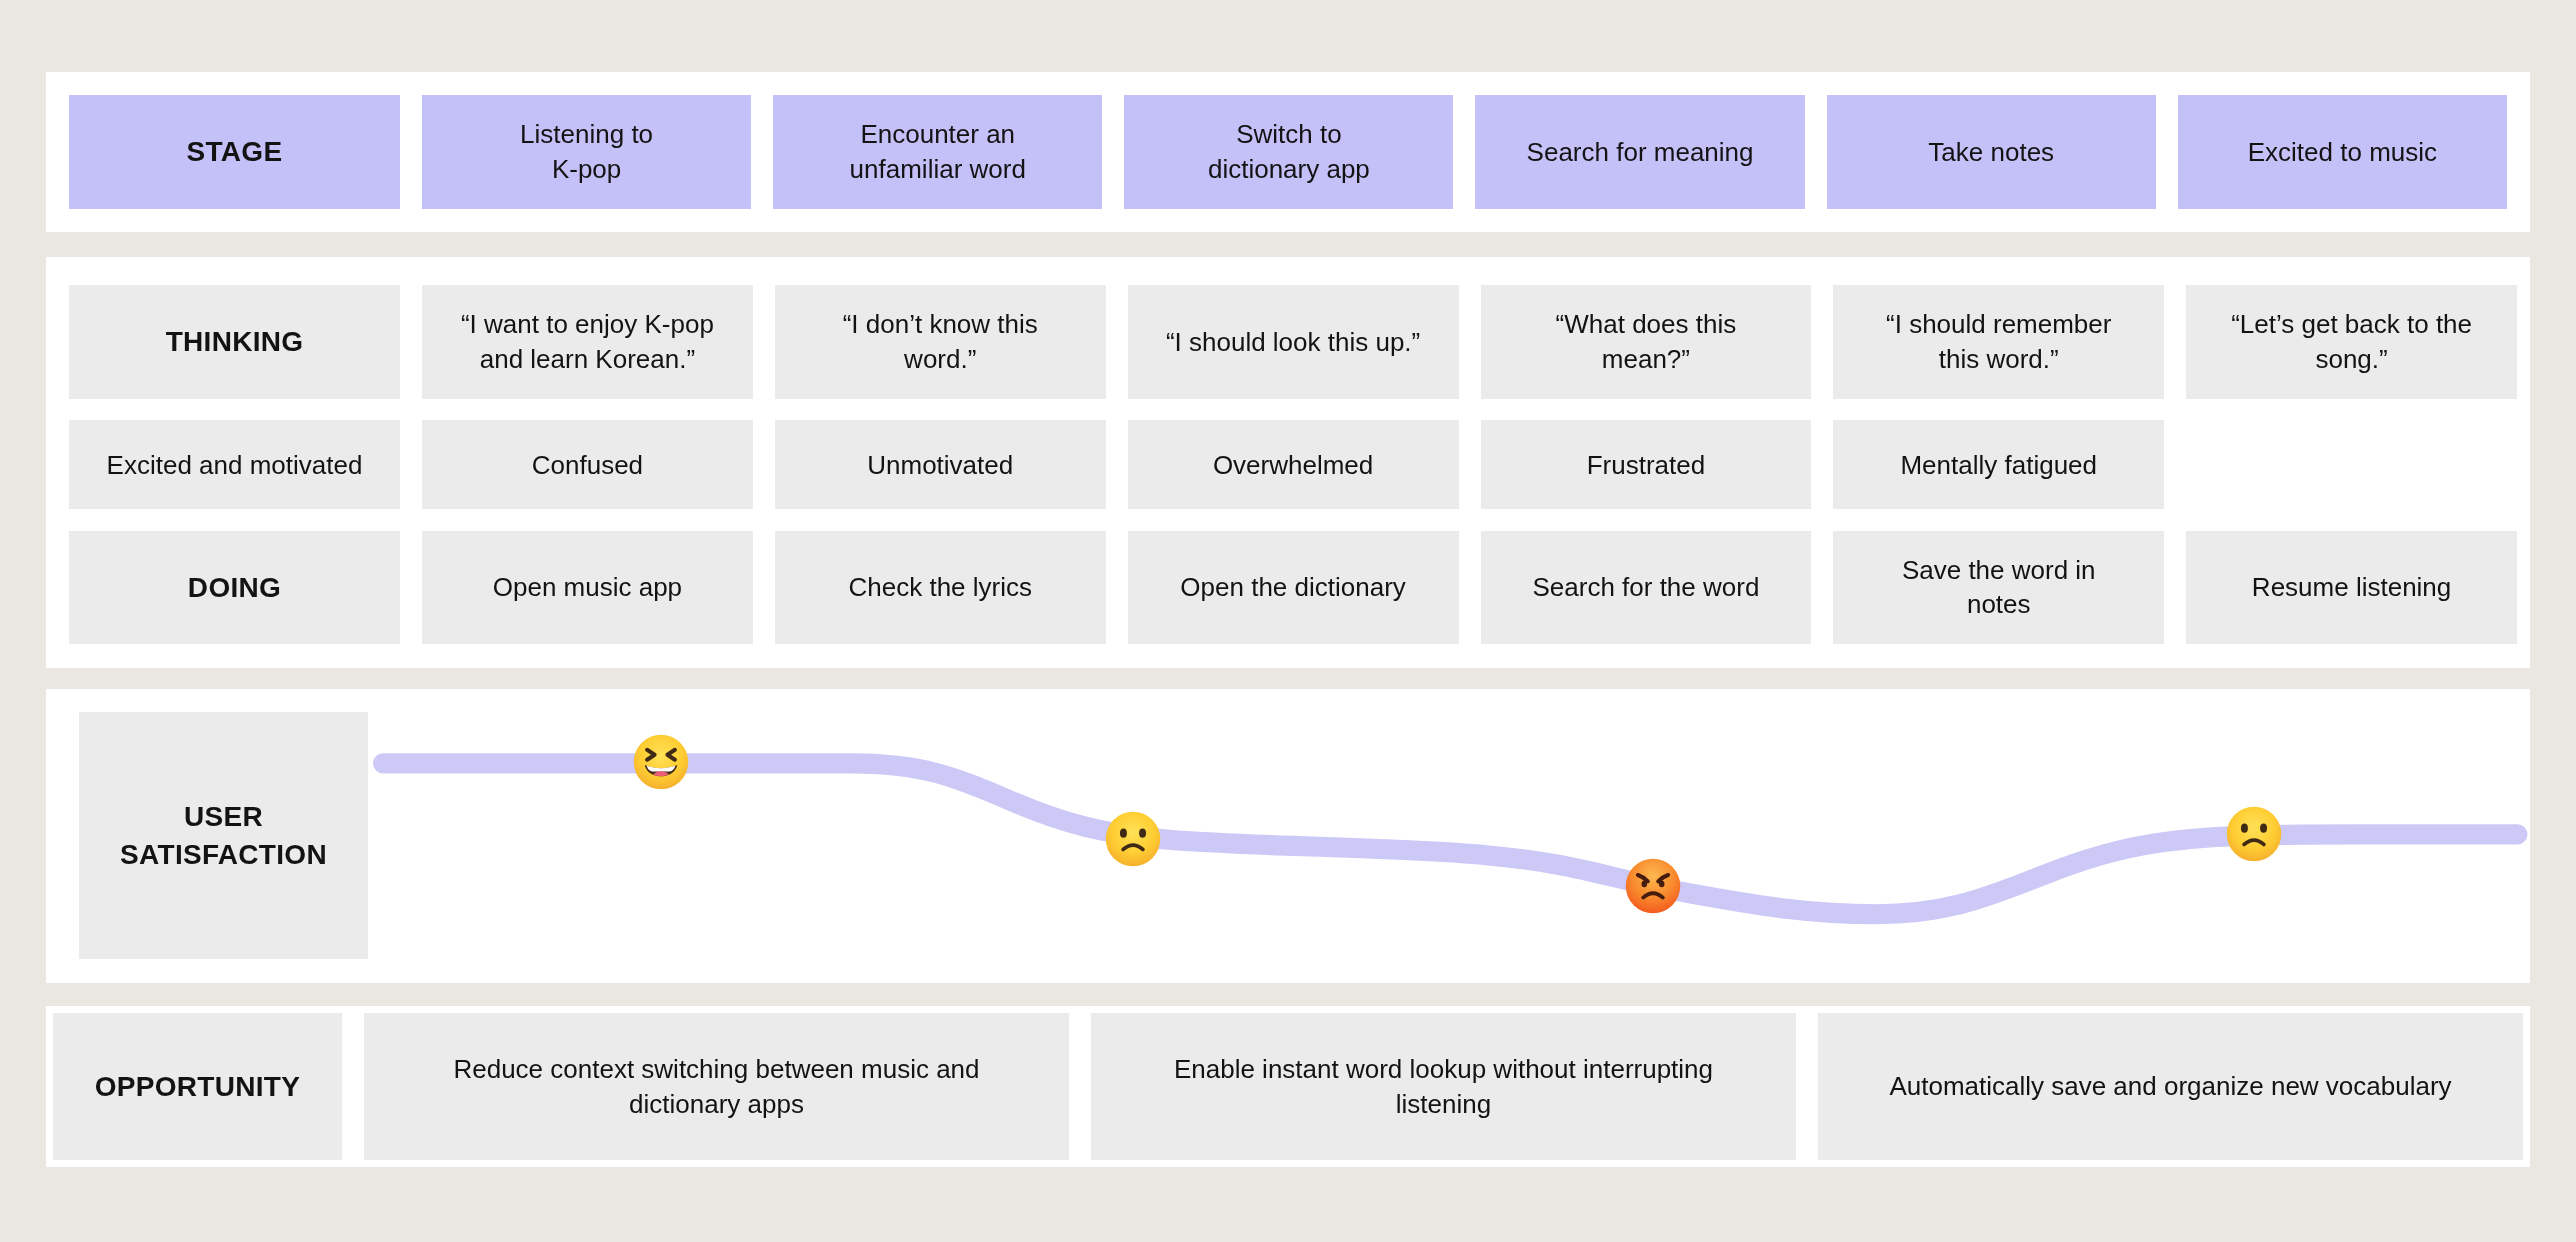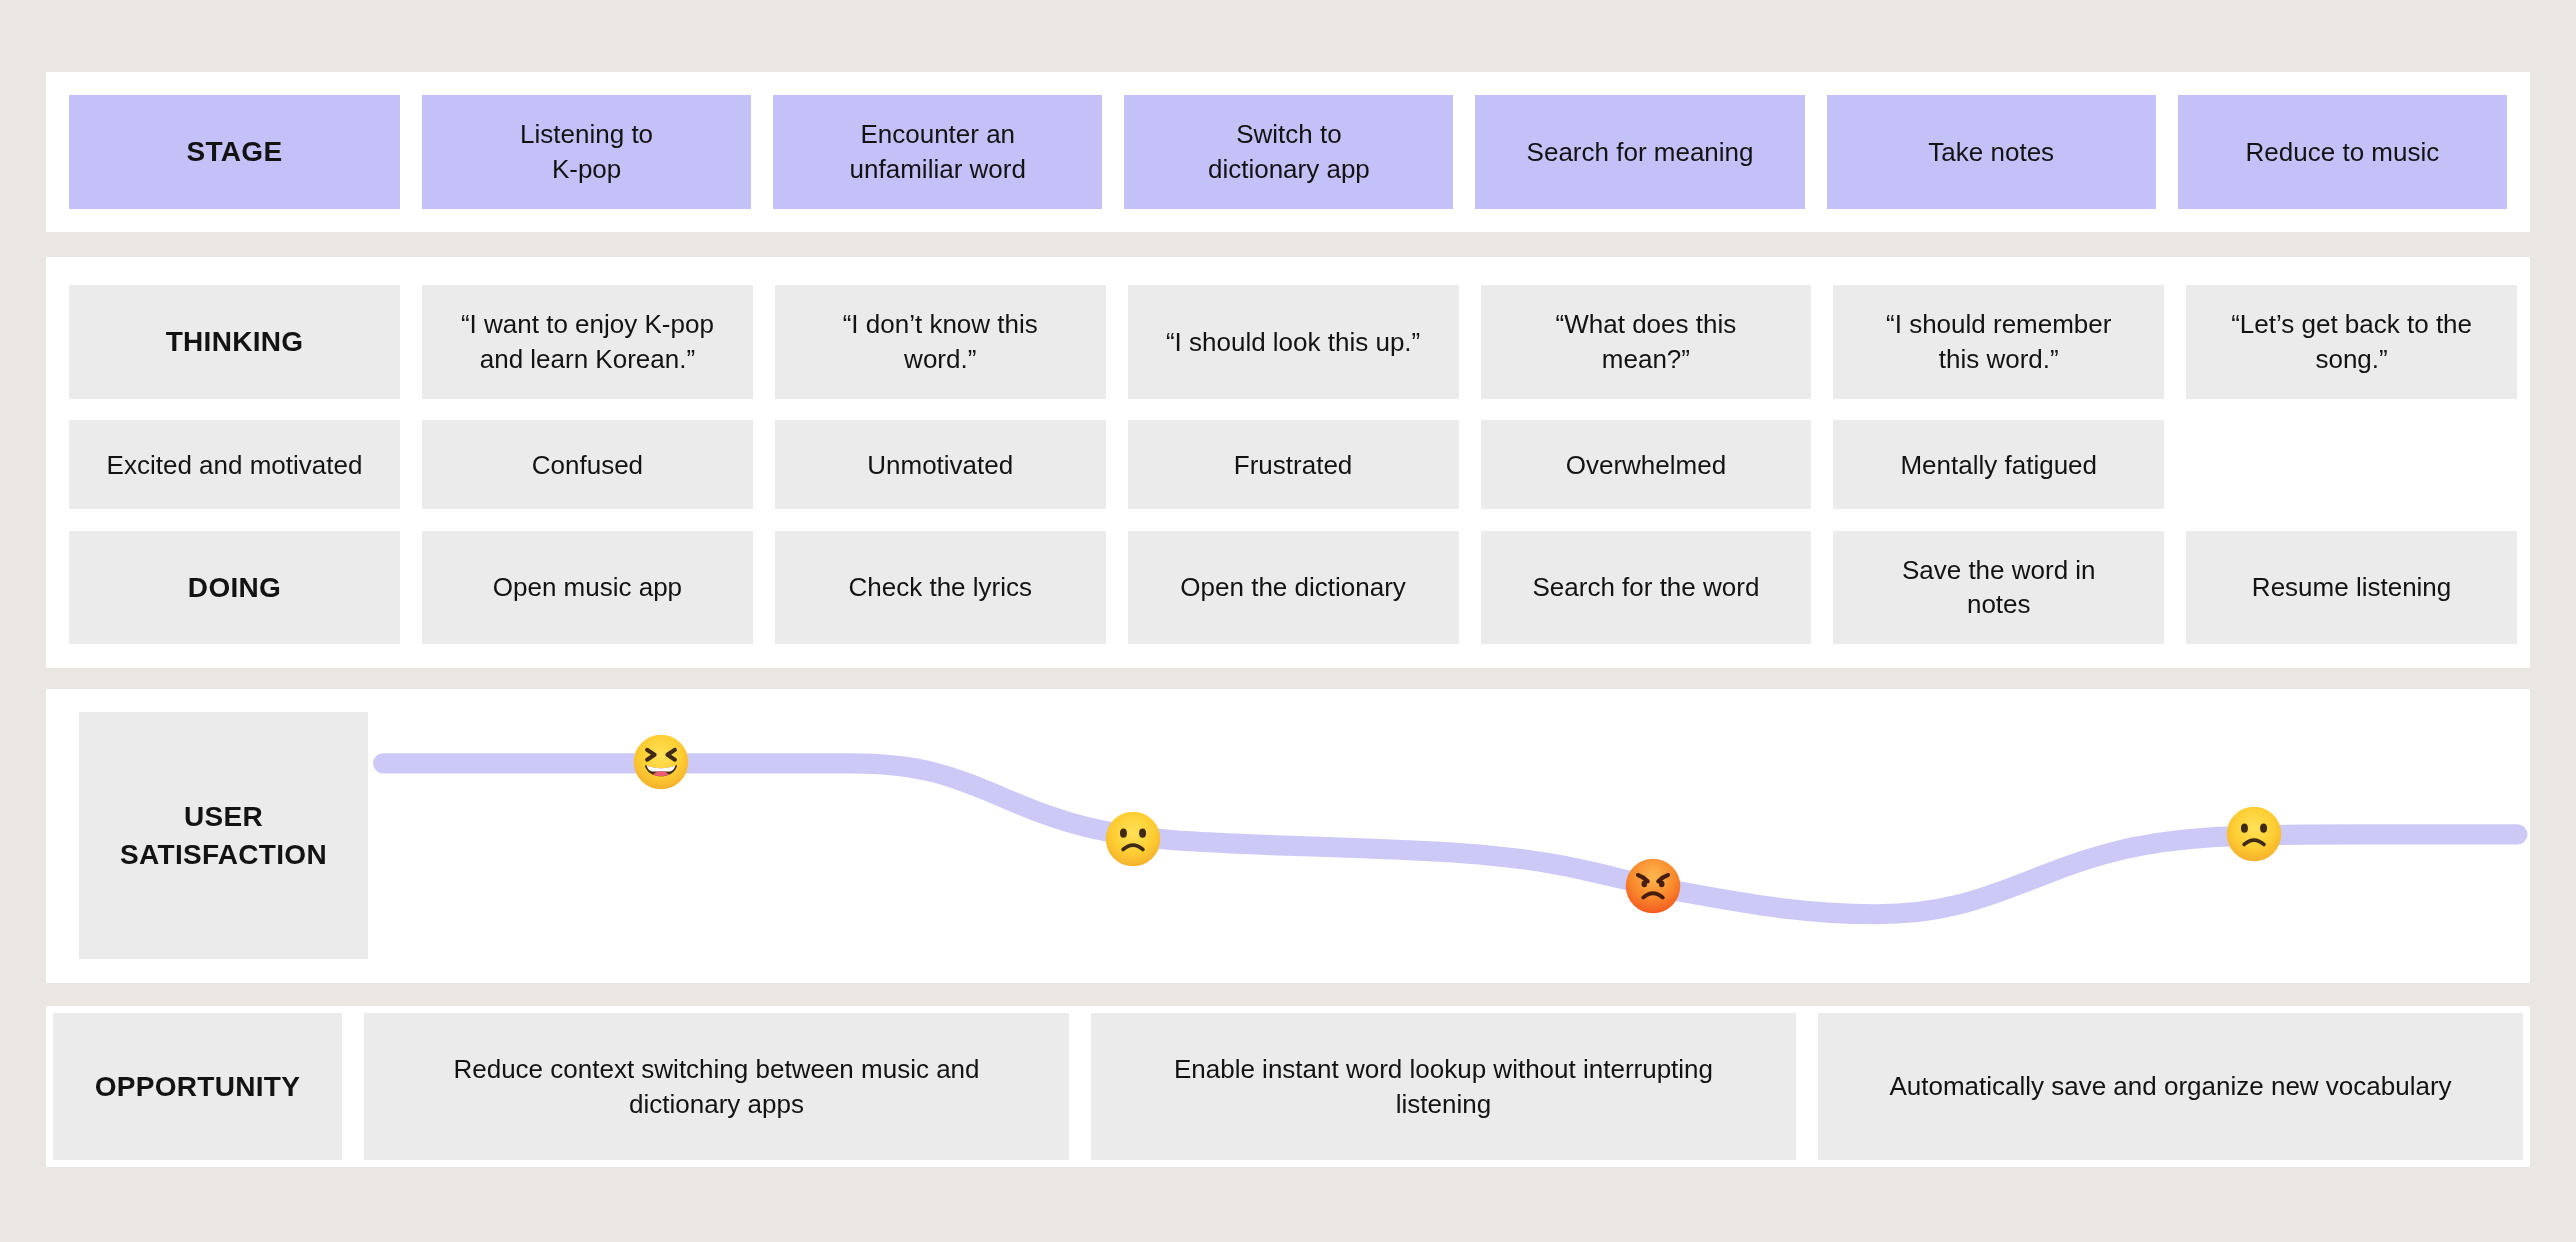--- a/index.html
+++ b/index.html
@@ -70,21 +70,21 @@
     <div class="grid7">
       <div class="cell head purple">STAGE</div>
       <div class="cell purple">Listening to
 K-pop</div>
       <div class="cell purple">Encounter an
 unfamiliar word</div>
       <div class="cell purple">Switch to
 dictionary app</div>
       <div class="cell purple">Search for meaning</div>
       <div class="cell purple">Take notes</div>
-      <div class="cell purple">Reduce to music</div>
+      <div class="cell purple">Excited to music</div>
     </div>
   </div>
 
   <div class="band band-rows">
     <div class="grid7 r-think">
       <div class="cell head gray">THINKING</div>
       <div class="cell gray">“I want to enjoy K-pop
 and learn Korean.”</div>
       <div class="cell gray">“I don’t know this
 word.”</div>
@@ -93,22 +93,22 @@
 mean?”</div>
       <div class="cell gray">“I should remember
 this word.”</div>
       <div class="cell gray">“Let’s get back to the
 song.”</div>
     </div>
     <div class="grid7 r-feel">
       <div class="cell gray">Excited and motivated</div>
       <div class="cell gray">Confused</div>
       <div class="cell gray">Unmotivated</div>
+      <div class="cell gray">Overwhelmed</div>
       <div class="cell gray">Frustrated</div>
-      <div class="cell gray">Overwhelmed</div>
       <div class="cell gray">Mentally fatigued</div>
     </div>
     <div class="grid7 r-do">
       <div class="cell head gray">DOING</div>
       <div class="cell gray">Open music app</div>
       <div class="cell gray">Check the lyrics</div>
       <div class="cell gray">Open the dictionary</div>
       <div class="cell gray">Search for the word</div>
       <div class="cell gray">Save the word in
 notes</div>

